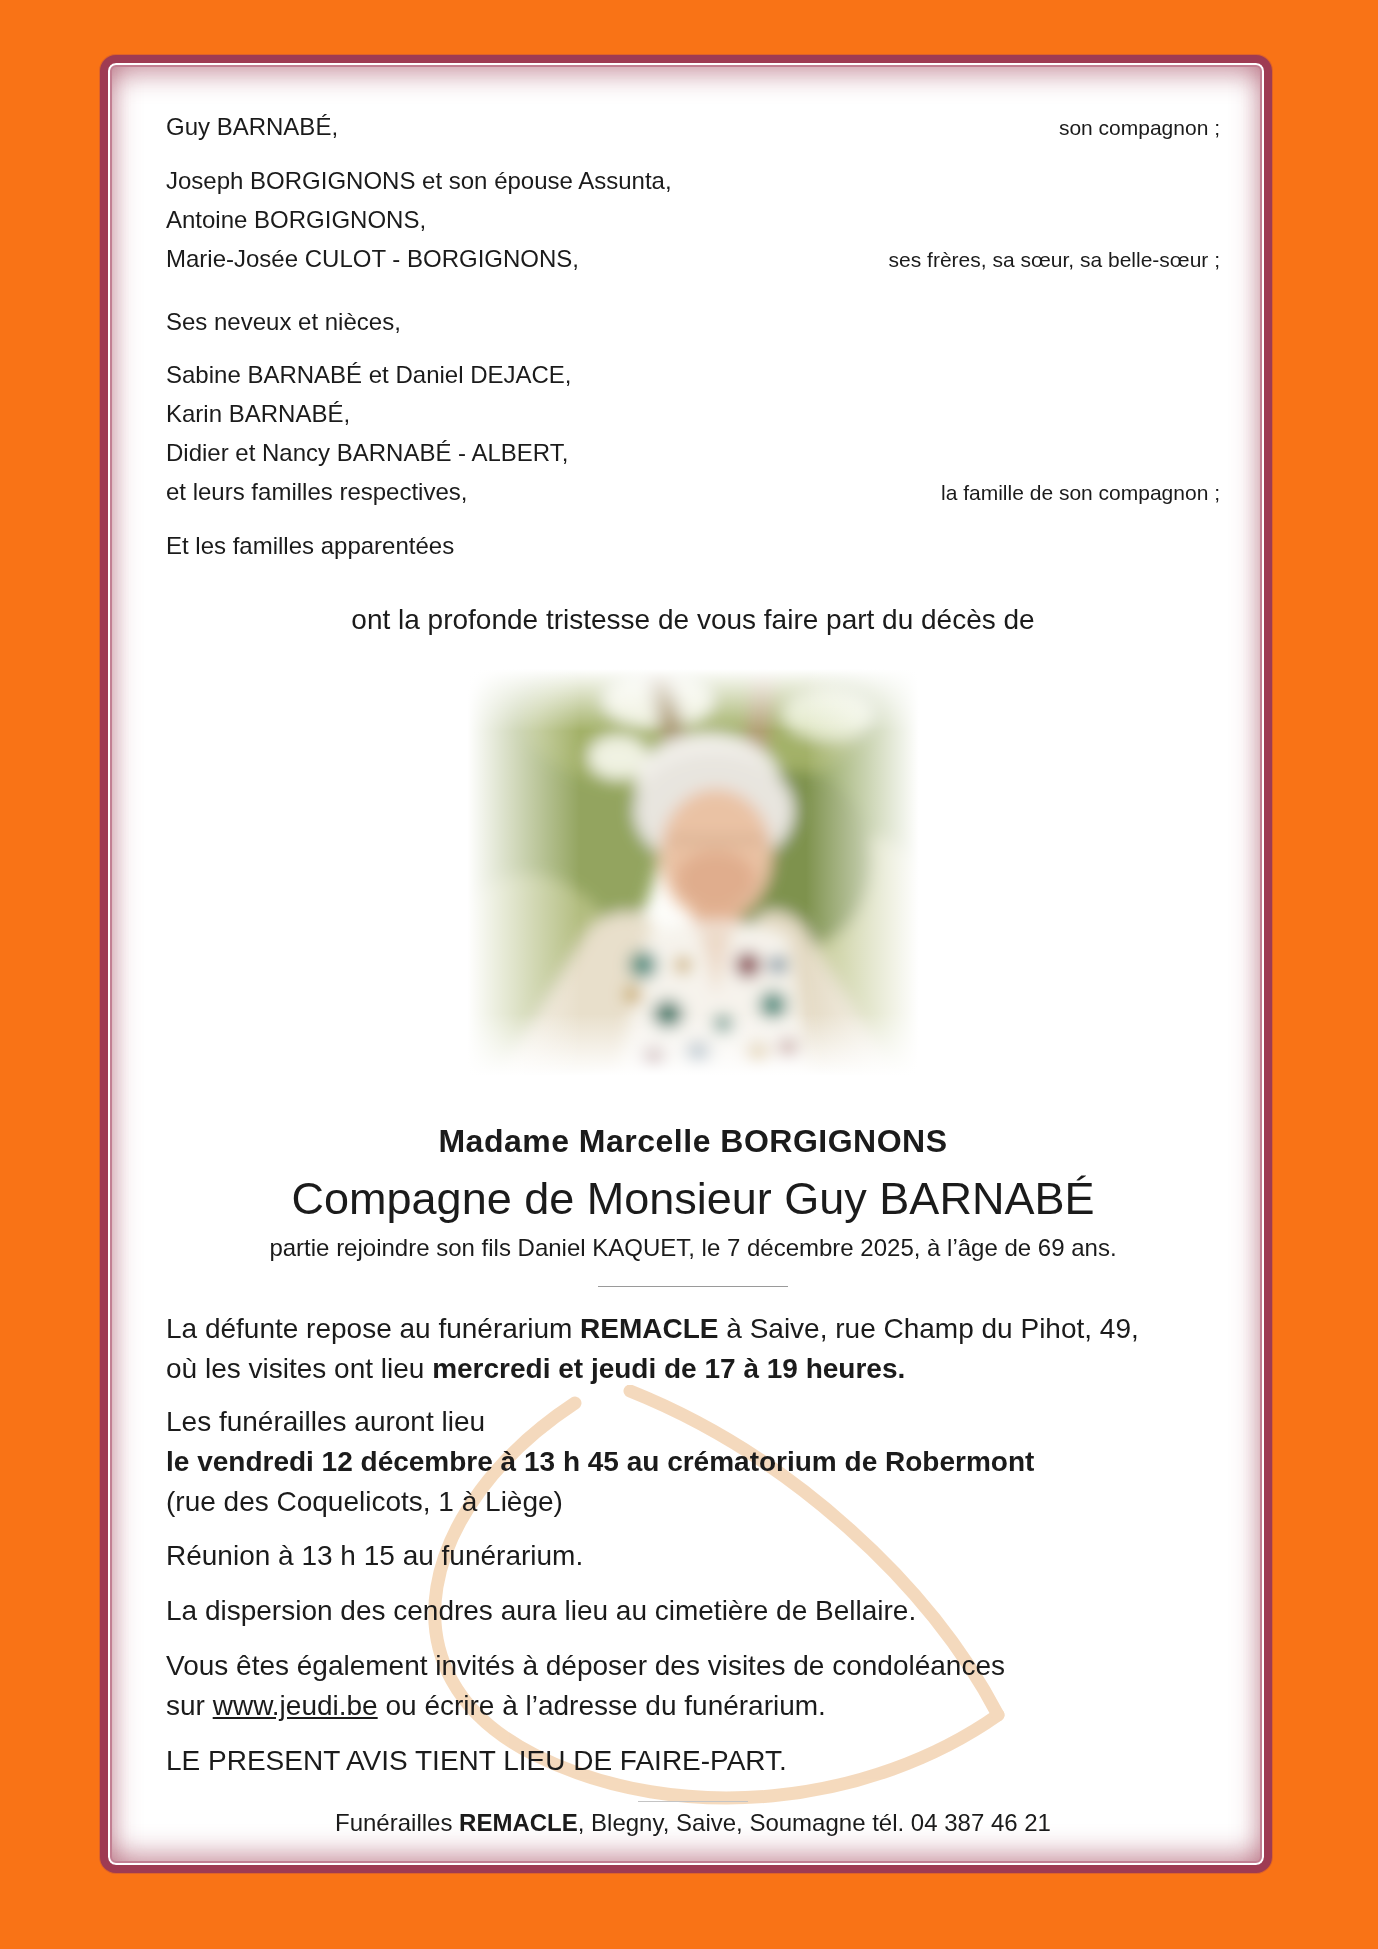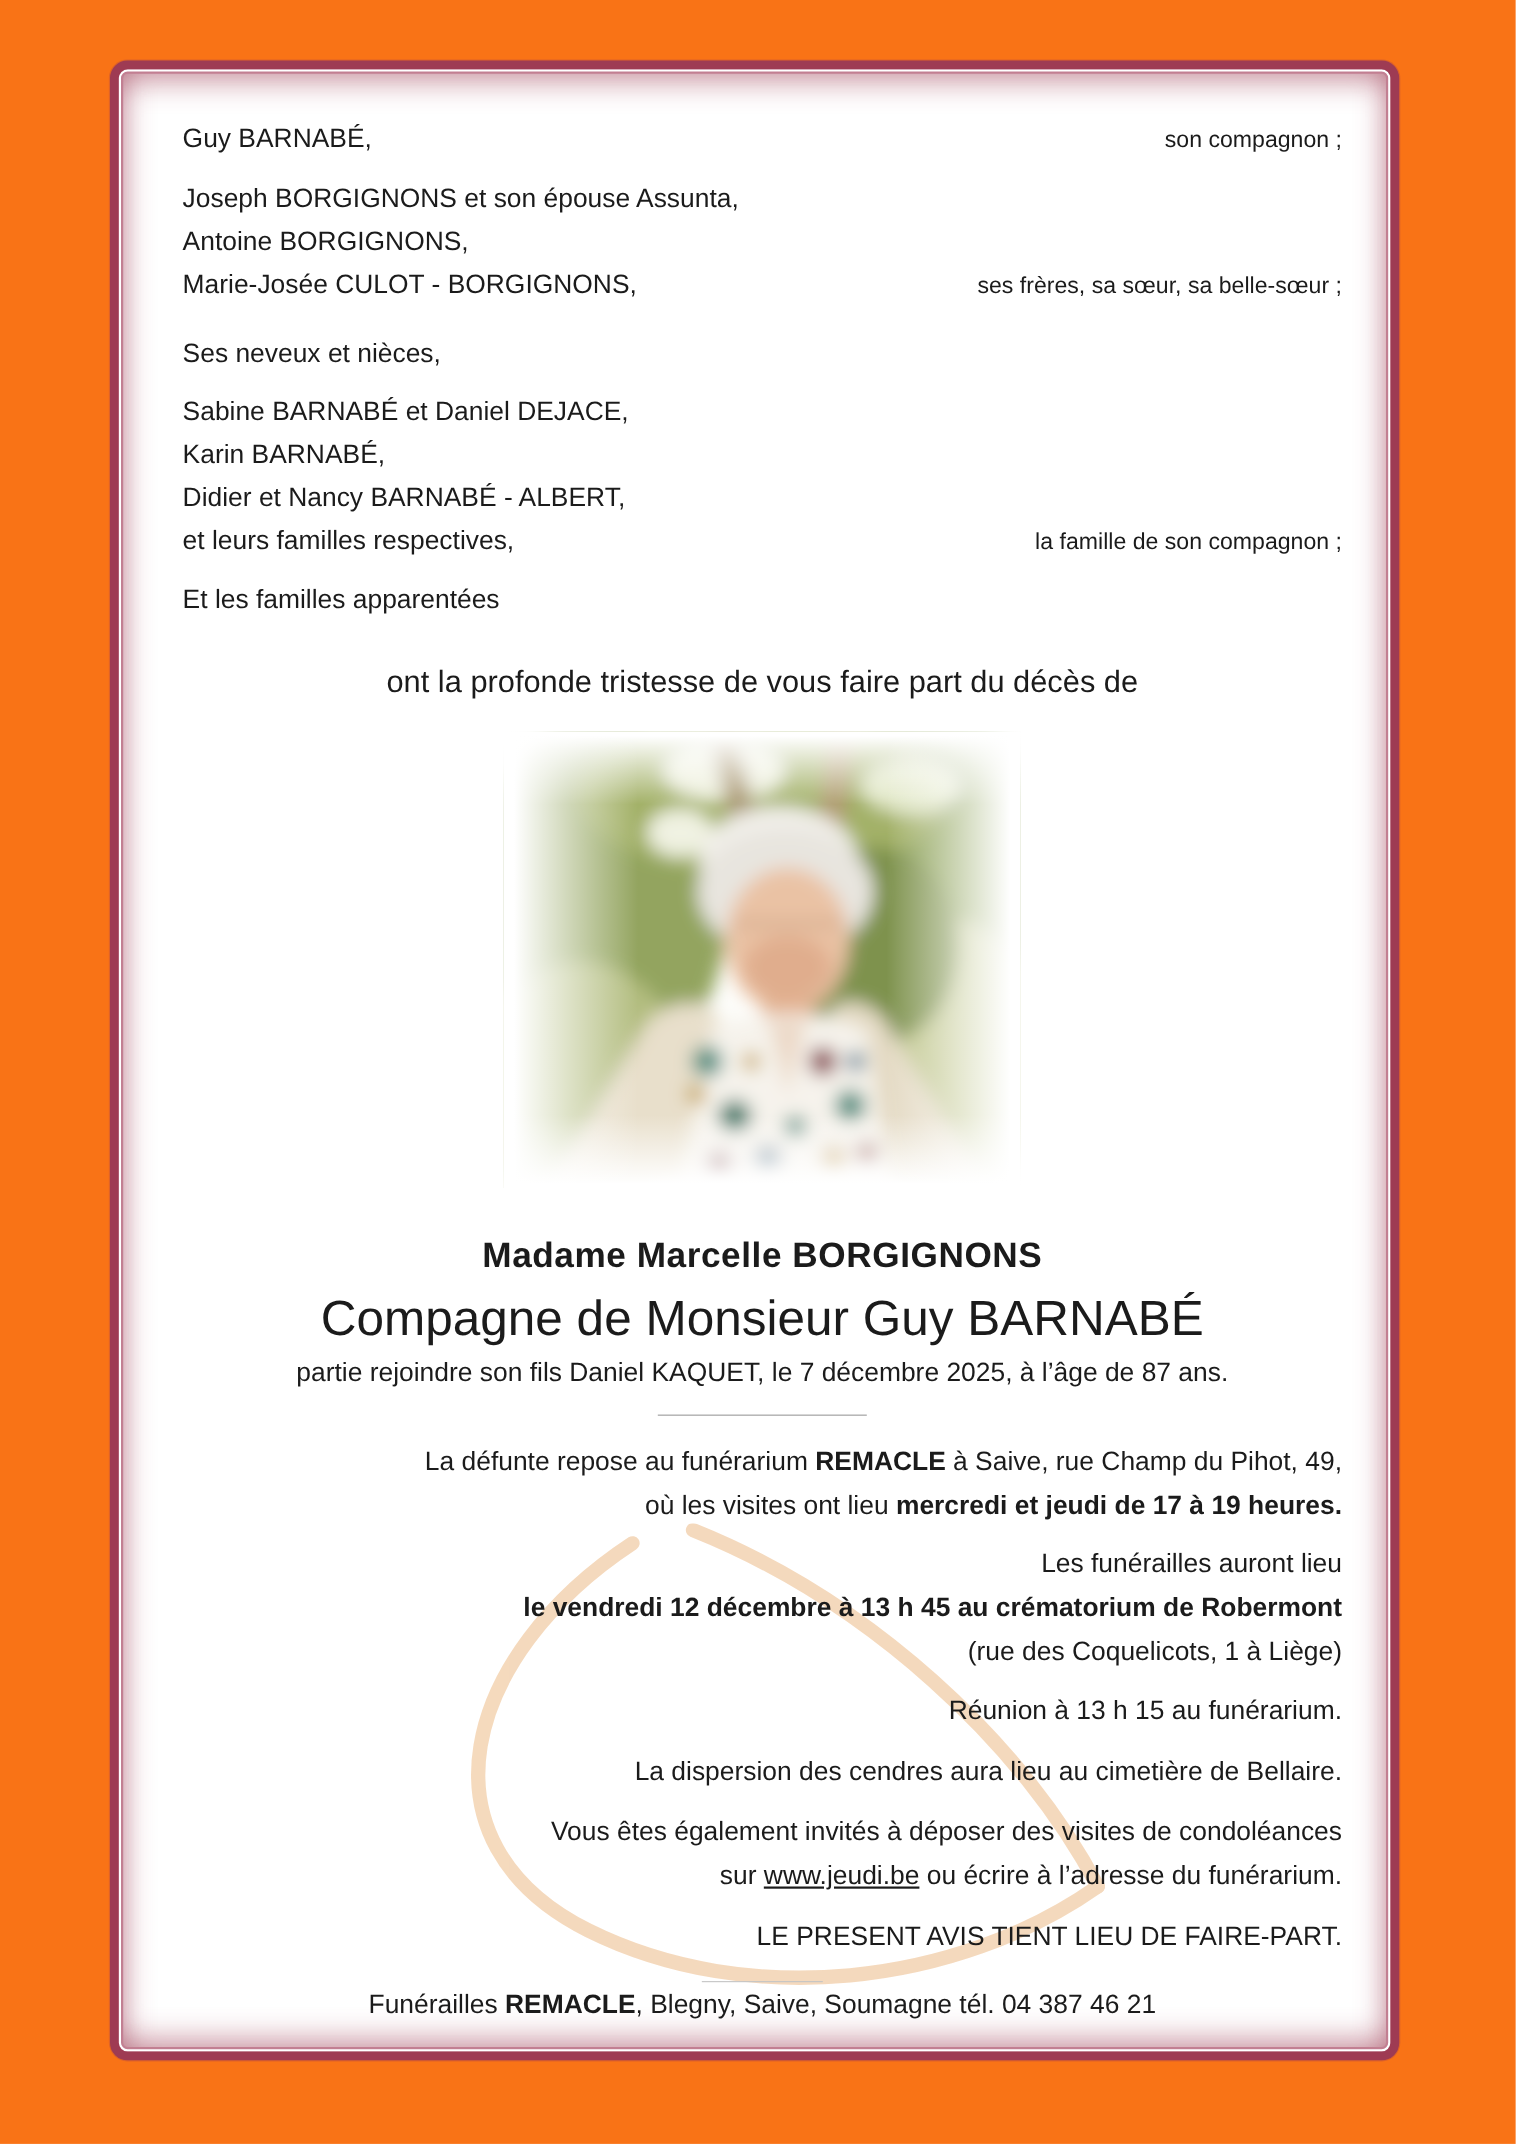--- a/index.html
+++ b/index.html
@@ -55,21 +55,21 @@
   
   .identity{text-align:center;margin-top:36px;}
   .deceased-name{font-size:32px;font-weight:bold;letter-spacing:.5px;line-height:50px;}
   .deceased-relation{font-size:45px;line-height:42px;margin-top:12px;}
   .deceased-passing{font-size:24px;line-height:32px;margin-top:12px;}
 
   .sep{border:none;border-top:1px solid #9a9a9a;width:190px;margin:22px auto 0;}
   .sep2{border:none;border-top:1px solid #c4c4c4;width:110px;margin:20px auto 0;}
 
   
-  .ceremony{text-align:right;font-size:24px;line-height:40px;}
+  .ceremony{text-align:left;font-size:28px;line-height:40px;}
   .ceremony p{margin:0;}
   .p-repose{margin-top:22px !important;}
   .p-funerailles{margin-top:13px !important;}
   .p-reunion{margin-top:14px !important;}
   .p-dispersion{margin-top:15px !important;}
   .p-condoleances{margin-top:15px !important;}
   .p-avis{margin-top:15px !important;}
   .b{font-weight:bold;}
   a.enaos{color:#1b1b1b;text-decoration:underline;}
 
@@ -165,21 +165,21 @@
           <circle cx="265" cy="360" r="10" fill="#579183"></circle>
           <circle cx="225" cy="300" r="8" fill="#c5a351"></circle>
           <circle cx="320" cy="300" r="9" fill="#68879a"></circle>
         </g>
       </svg>
     </div>
 
     <div class="identity">
       <div class="deceased-name">Madame Marcelle BORGIGNONS</div>
       <div class="deceased-relation">Compagne de Monsieur Guy BARNABÉ</div>
-      <div class="deceased-passing">partie rejoindre son fils Daniel KAQUET, le 7 décembre 2025, à l’âge de 87 ans.</div>
+      <div class="deceased-passing">partie rejoindre son fils Daniel KAQUET, le 7 décembre 2025, à l’âge de 69 ans.</div>
     </div>
 
     <hr class="sep">
 
     <div class="ceremony">
       <p class="p-repose">
         <span>La défunte repose au funérarium </span><span class="b">REMACLE</span><span> à Saive, rue Champ du Pihot, 49,</span><br>
         <span>où les visites ont lieu </span><span class="b">mercredi et jeudi de 17 à 19 heures.</span>
       </p>
       <p class="p-funerailles">

